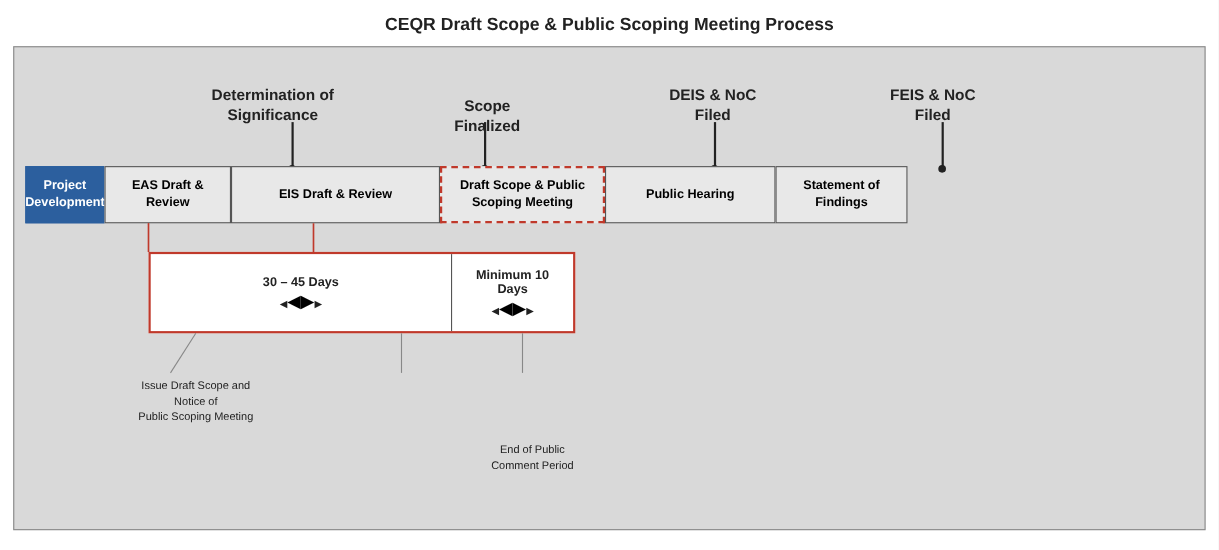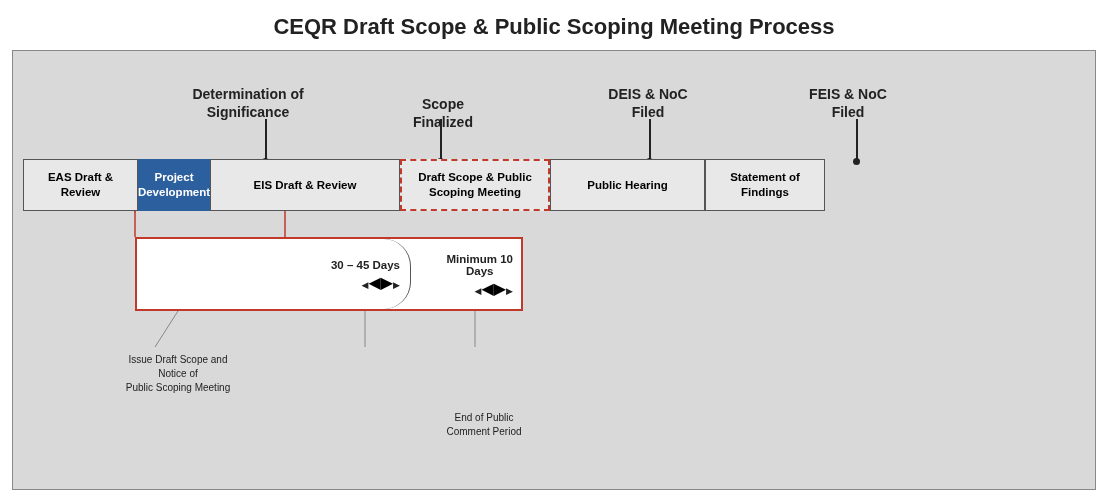--- a/index.html
+++ b/index.html
@@ -5,21 +5,21 @@
     * { box-sizing: border-box; margin: 0; padding: 0; }
     body {
       width: 1108px;
       height: 500px;
       font-family: Arial, sans-serif;
       background: #fff;
       overflow: hidden;
     }
     .page-title {
       text-align: center;
-      font-size: 22px;
+      font-size: 16px;
       font-weight: bold;
       padding: 14px 0 10px 0;
       color: #222;
     }
     .diagram-container {
       margin: 0 12px;
       background: #d9d9d9;
       border: 1.5px solid #888;
       height: 440px;
       position: relative;
@@ -99,24 +99,23 @@
       width: 388px;
       height: 74px;
       border: 2px solid #c0392b;
       background: #fff;
       display: flex;
       align-items: center;
     }
     .expanded-section {
       display: flex;
       flex-direction: column;
-      align-items: flex-end;
+      align-items: center;
       justify-content: center;
       height: 100%;
-      border-radius: 27px;
     }
     .expanded-left {
       flex: 1;
       border-right: 1.5px solid #555;
       padding: 0 10px;
     }
     .expanded-right {
       width: 110px;
       padding: 13px 8px;
     }
@@ -183,25 +182,25 @@
   <div class="milestone-line" style="left:636px; top:68px; height:40px;"></div>
   <div class="milestone-dot" style="left:633px; top:107px;"></div>
 
   <div class="milestone" style="left:790px; top:34px; width:90px;">
     <span>FEIS &amp; NoC<br>Filed</span>
   </div>
   <div class="milestone-line" style="left:843px; top:68px; height:40px;"></div>
   <div class="milestone-dot" style="left:840px; top:107px;"></div>
 
   <div class="process-bar">
+    <div class="stage blue-dark stage-project">
+      <span>Project<br>Development</span>
+    </div>
     <div class="stage stage-eas">
       <span>EAS Draft &amp; Review</span>
-    </div>
-    <div class="stage blue-dark stage-project">
-      <span>Project<br>Development</span>
     </div>
     <div class="stage stage-eis">
       <span>EIS Draft &amp; Review</span>
     </div>
     <div class="stage dashed-red stage-draft">
       <span>Draft Scope &amp; Public<br>Scoping Meeting</span>
     </div>
     <div class="stage stage-hearing">
       <span>Public Hearing</span>
     </div>

